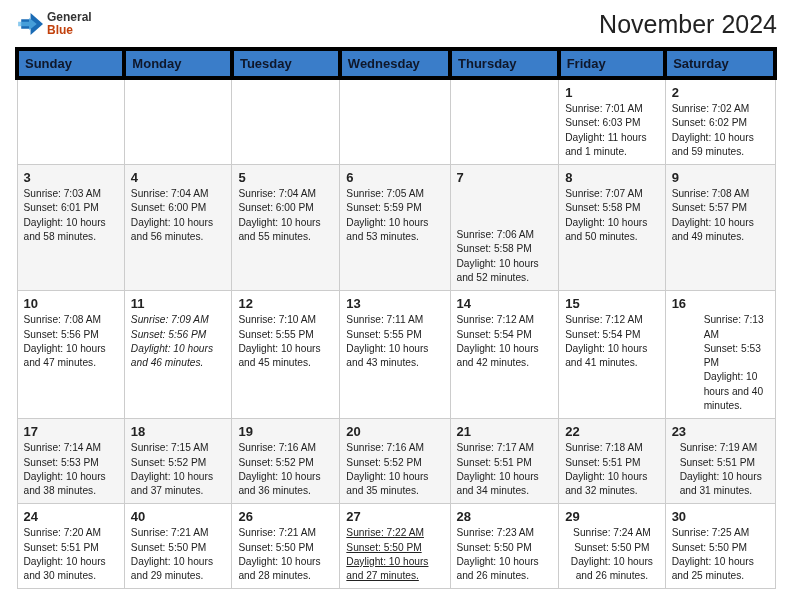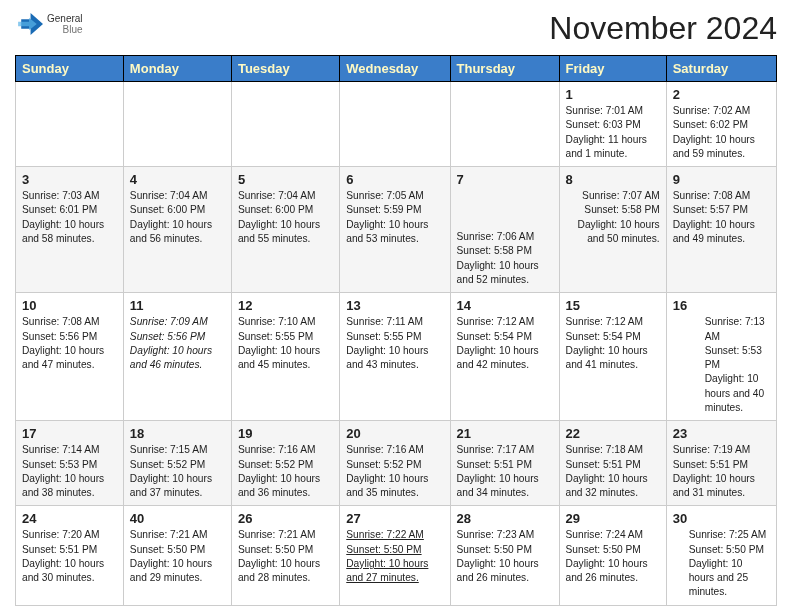--- a/index.html
+++ b/index.html
@@ -20,55 +20,55 @@
       justify-content: space-between;
       align-items: flex-start;
       margin-bottom: 8px;
     }
     .logo {
       display: flex;
       align-items: center;
       gap: 4px;
     }
     .logo-text {
-      font-size: 10px;
-      font-weight: normal;
+      font-size: 12px;
+      font-weight: bold;
       line-height: 1.1;
     }
     .logo-general { color: #333; }
-    .logo-blue { color: #737373; text-align: right; }
+    .logo-blue { color: #c2410c; }
     .logo-icon {
       width: 28px;
       height: 28px;
     }
     .title-block {
       text-align: right;
     }
     .month-title {
-      font-size: 32px;
+      font-size: 25px;
       font-weight: normal;
       color: #222;
     }
     .location-title {
       font-size: 16px;
       color: #444;
     }
     .calendar {
       width: 100%;
       border-collapse: collapse;
       border: 1px solid #ccc;
     }
     .calendar th {
       background: #3a7dc9;
-      color: #fef9c3;
+      color: #0f172a;
       text-align: left;
       padding: 5px 6px;
       font-size: 13px;
       font-weight: bold;
-      border: 1px solid #000000;
+      border: 4px solid #000000;
     }
     .calendar td {
       vertical-align: top;
       padding: 5px 6px;
       border: 1px solid #ccc;
       font-size: 10.5px;
       color: #222;
       width: 113px;
       min-height: 80px;
       background: #fff;
@@ -174,21 +174,21 @@
 Daylight: 10 hours and 53 minutes.</div>
           </td>
           <td>
             <span class="day-num">7</span>
             <div class="day-info" style="white-space: pre-line; margin-top: 43px;">Sunrise: 7:06 AM
 Sunset: 5:58 PM
 Daylight: 10 hours and 52 minutes.</div>
           </td>
           <td>
             <span class="day-num">8</span>
-            <div class="day-info" style="white-space: pre-line; text-align: right;">Sunrise: 7:07 AM
+            <div class="day-info" style="white-space: pre-line;">Sunrise: 7:07 AM
 Sunset: 5:58 PM
 Daylight: 10 hours and 50 minutes.</div>
           </td>
           <td>
             <span class="day-num">9</span>
             <div class="day-info" style="white-space: pre-line;">Sunrise: 7:08 AM
 Sunset: 5:57 PM
 Daylight: 10 hours and 49 minutes.</div>
           </td>
         </tr>
@@ -268,21 +268,21 @@
 Daylight: 10 hours and 34 minutes.</div>
           </td>
           <td>
             <span class="day-num">22</span>
             <div class="day-info" style="white-space: pre-line;">Sunrise: 7:18 AM
 Sunset: 5:51 PM
 Daylight: 10 hours and 32 minutes.</div>
           </td>
           <td>
             <span class="day-num">23</span>
-            <div class="day-info" style="white-space: pre-line;">Sunrise: 7:19 AM
+            <div class="day-info" style="white-space: pre-line; margin-left: 8px;">Sunrise: 7:19 AM
 Sunset: 5:51 PM
 Daylight: 10 hours and 31 minutes.</div>
           </td>
         </tr>
         <tr class="row-odd">
           <td>
             <span class="day-num">24</span>
             <div class="day-info" style="white-space: pre-line;">Sunrise: 7:20 AM
 Sunset: 5:51 PM
 Daylight: 10 hours and 30 minutes.</div>
@@ -306,26 +306,26 @@
 Daylight: 10 hours and 27 minutes.</div>
           </td>
           <td>
             <span class="day-num">28</span>
             <div class="day-info" style="white-space: pre-line;">Sunrise: 7:23 AM
 Sunset: 5:50 PM
 Daylight: 10 hours and 26 minutes.</div>
           </td>
           <td>
             <span class="day-num">29</span>
-            <div class="day-info" style="white-space: pre-line;">Sunrise: 7:24 AM
+            <div class="day-info" style="white-space: pre-line; text-align: center;">Sunrise: 7:24 AM
 Sunset: 5:50 PM
 Daylight: 10 hours and 26 minutes.</div>
           </td>
           <td>
             <span class="day-num">30</span>
-            <div class="day-info" style="white-space: pre-line; margin-left: 16px;">Sunrise: 7:25 AM
+            <div class="day-info" style="white-space: pre-line;">Sunrise: 7:25 AM
 Sunset: 5:50 PM
 Daylight: 10 hours and 25 minutes.</div>
           </td>
         </tr>
       </tbody>
   </table>
 </div>
 
 </body></html>

